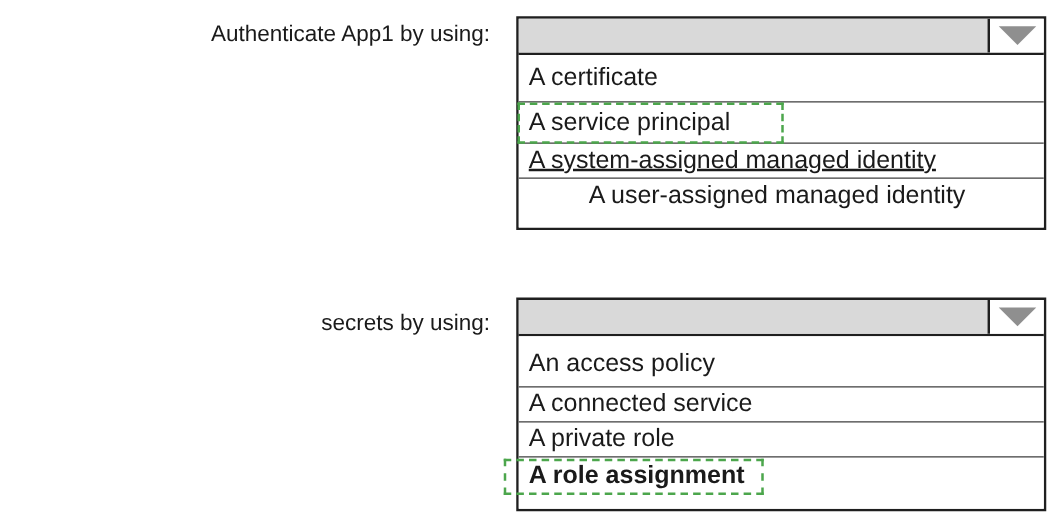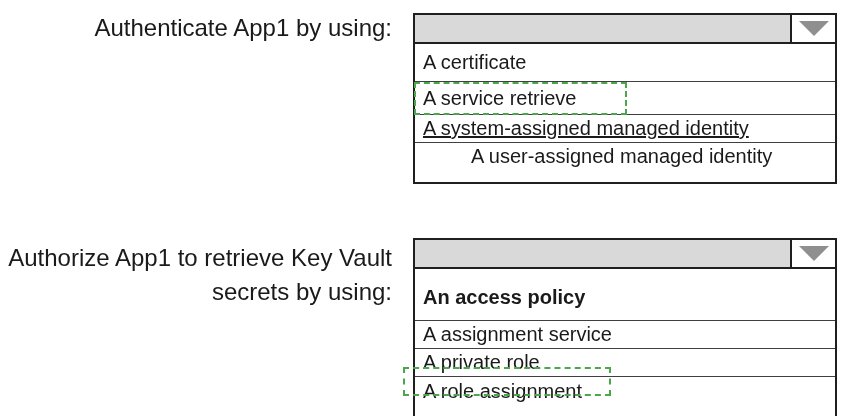--- a/index.html
+++ b/index.html
@@ -22,21 +22,21 @@
     background: var(--page_bg);
     overflow: hidden;
   }
 
   
   .q-label {
     position: absolute;
     left: 0;
     width: 392px;
     text-align: right;
-    font-size: 24px;
+    font-size: 18px;
     color: var(--text);
   }
   .q-label .line { display: block; }
   .q1 { top: 13px; line-height: 29px; }
   .q2 { top: 241px; line-height: 34px; }
 
   
   .dd {
     position: absolute;
     left: 413px;
@@ -91,24 +91,24 @@
     white-space: nowrap;
     border-bottom: 1px solid var(--divider);
   }
   .opt.last { border-bottom: none; }
 
   .dd1 .opt:nth-child(1) { height: 38px; }
   .dd1 .opt:nth-child(2) { height: 33px; }
   .dd1 .opt:nth-child(3) { height: 28px; text-decoration: underline; }
   .dd1 .opt:nth-child(4) { height: 27px; margin-left: 48px; }
 
-  .dd2 .opt:nth-child(1) { height: 52px; padding-top: 5px; font-weight: bold; }
+  .dd2 .opt:nth-child(1) { height: 41px; padding-top: 5px; }
   .dd2 .opt:nth-child(2) { height: 28px; }
   .dd2 .opt:nth-child(3) { height: 28px; }
-  .dd2 .opt:nth-child(4) { height: 29px; }
+  .dd2 .opt:nth-child(4) { height: 29px; font-weight: bold; }
 
   
   .hl {
     position: absolute;
     border: 2px dashed var(--highlight_green);
     pointer-events: none;
   }
   .hl1 { left: -1px; top: 67px;  width: 213px; height: 33px; }
   .hl2 { left: -12px; top: 127px; width: 208px; height: 29px; }
 </style>
@@ -123,41 +123,40 @@
 
   <div class="dd dd1">
     <div class="dd-header">
       <div class="dd-value"></div>
       <div class="dd-arrow-cell">
         <span class="tri"></span>
       </div>
     </div>
     <div class="dd-list">
       <div class="opt">A certificate</div>
-      <div class="opt">A service retrieve</div>
+      <div class="opt">A service principal</div>
       <div class="opt">A system-assigned managed identity</div>
       <div class="opt last">A user-assigned managed identity</div>
     </div>
     <div class="hl hl1"></div>
   </div>
 
   <div class="q-label q2">
-    <span class="line">Authorize App1 to retrieve Key Vault</span>
     <span class="line">secrets by using:</span>
   </div>
 
   <div class="dd dd2">
     <div class="dd-header">
       <div class="dd-value"></div>
       <div class="dd-arrow-cell">
         <span class="tri"></span>
       </div>
     </div>
     <div class="dd-list">
       <div class="opt">An access policy</div>
-      <div class="opt">A assignment service</div>
+      <div class="opt">A connected service</div>
       <div class="opt">A private role</div>
       <div class="opt last">A role assignment</div>
     </div>
     <div class="hl hl2"></div>
   </div>
 
 </div>
 
 </body></html>

